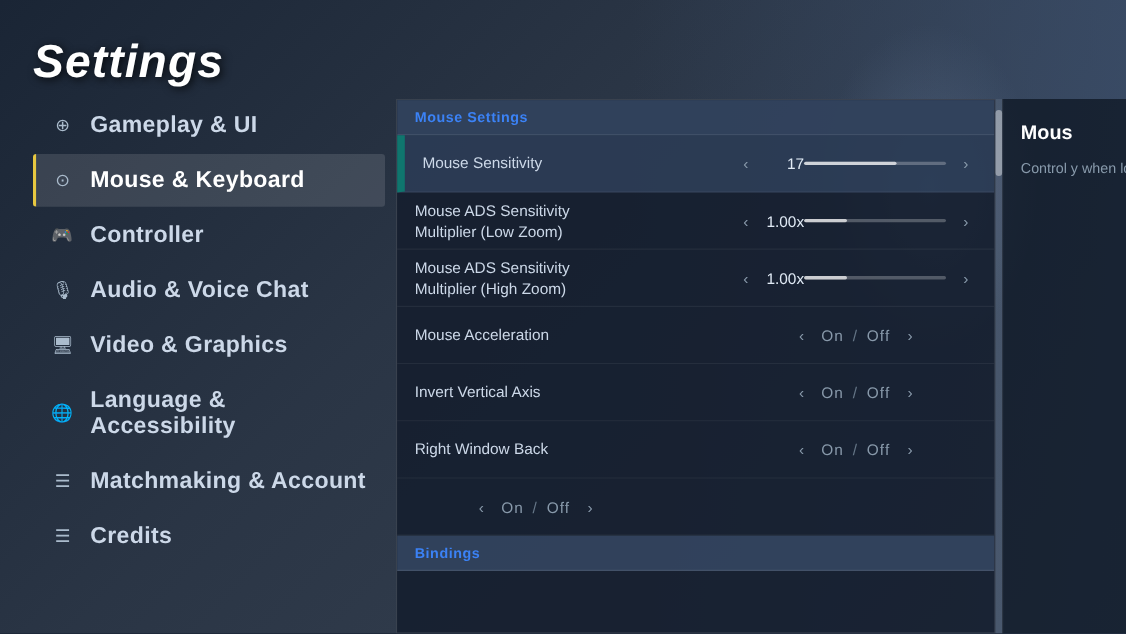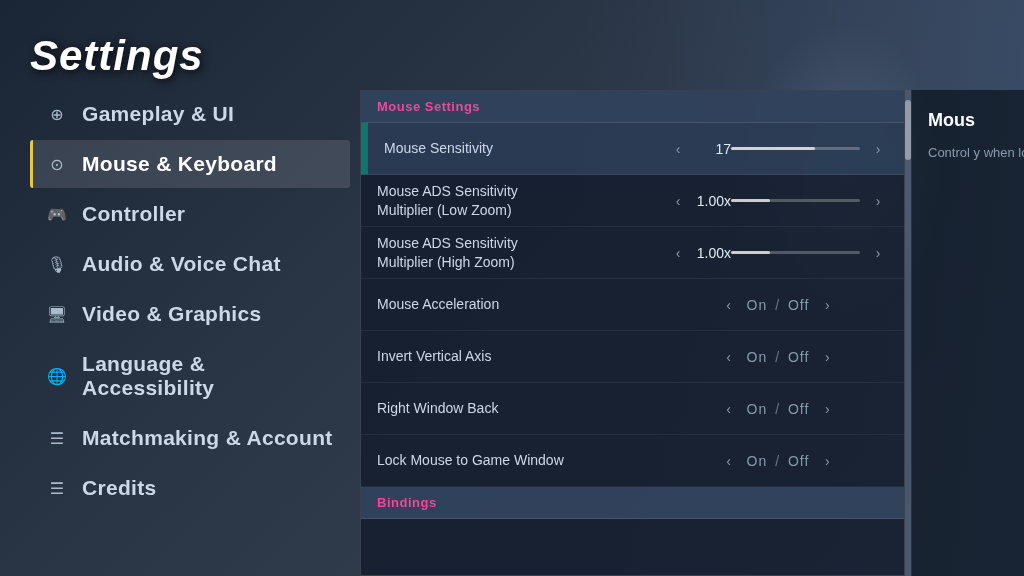--- a/index.html
+++ b/index.html
@@ -136,21 +136,21 @@
       display: flex;
       flex-direction: column;
       overflow: hidden;
     }
 
     .section-header {
       background: rgba(60, 80, 110, 0.7);
       padding: 8px 16px;
       font-size: 13px;
       font-weight: bold;
-      color: #ec4899;
+      color: #3b82f6;
       letter-spacing: 0.5px;
       border-bottom: 1px solid rgba(255,255,255,0.1);
     }
 
     .setting-row {
       display: flex;
       align-items: center;
       padding: 0 16px;
       border-bottom: 1px solid rgba(255,255,255,0.06);
       min-height: 52px;
@@ -386,21 +386,20 @@
           </div>
           <div class="setting-row">
             <div class="setting-name" style="white-space: pre-line;">Right Window Back</div>
             <div class="setting-control">
               <span class="arrow-btn">‹</span>
               <span class="on-off-text"><span class="on">On</span><span class="slash"> / </span><span class="off">Off</span></span>
               <span class="arrow-btn">›</span>
             </div>
           </div>
           <div class="setting-row">
-            <div class="setting-name" style="white-space: pre-line;">Lock Mouse to Game Window</div>
             <div class="setting-control">
               <span class="arrow-btn">‹</span>
               <span class="on-off-text"><span class="on">On</span><span class="slash"> / </span><span class="off">Off</span></span>
               <span class="arrow-btn">›</span>
             </div>
           </div>
           <div class="section-header">Bindings</div>
         </div>
 
       <div class="scrollbar-track">

